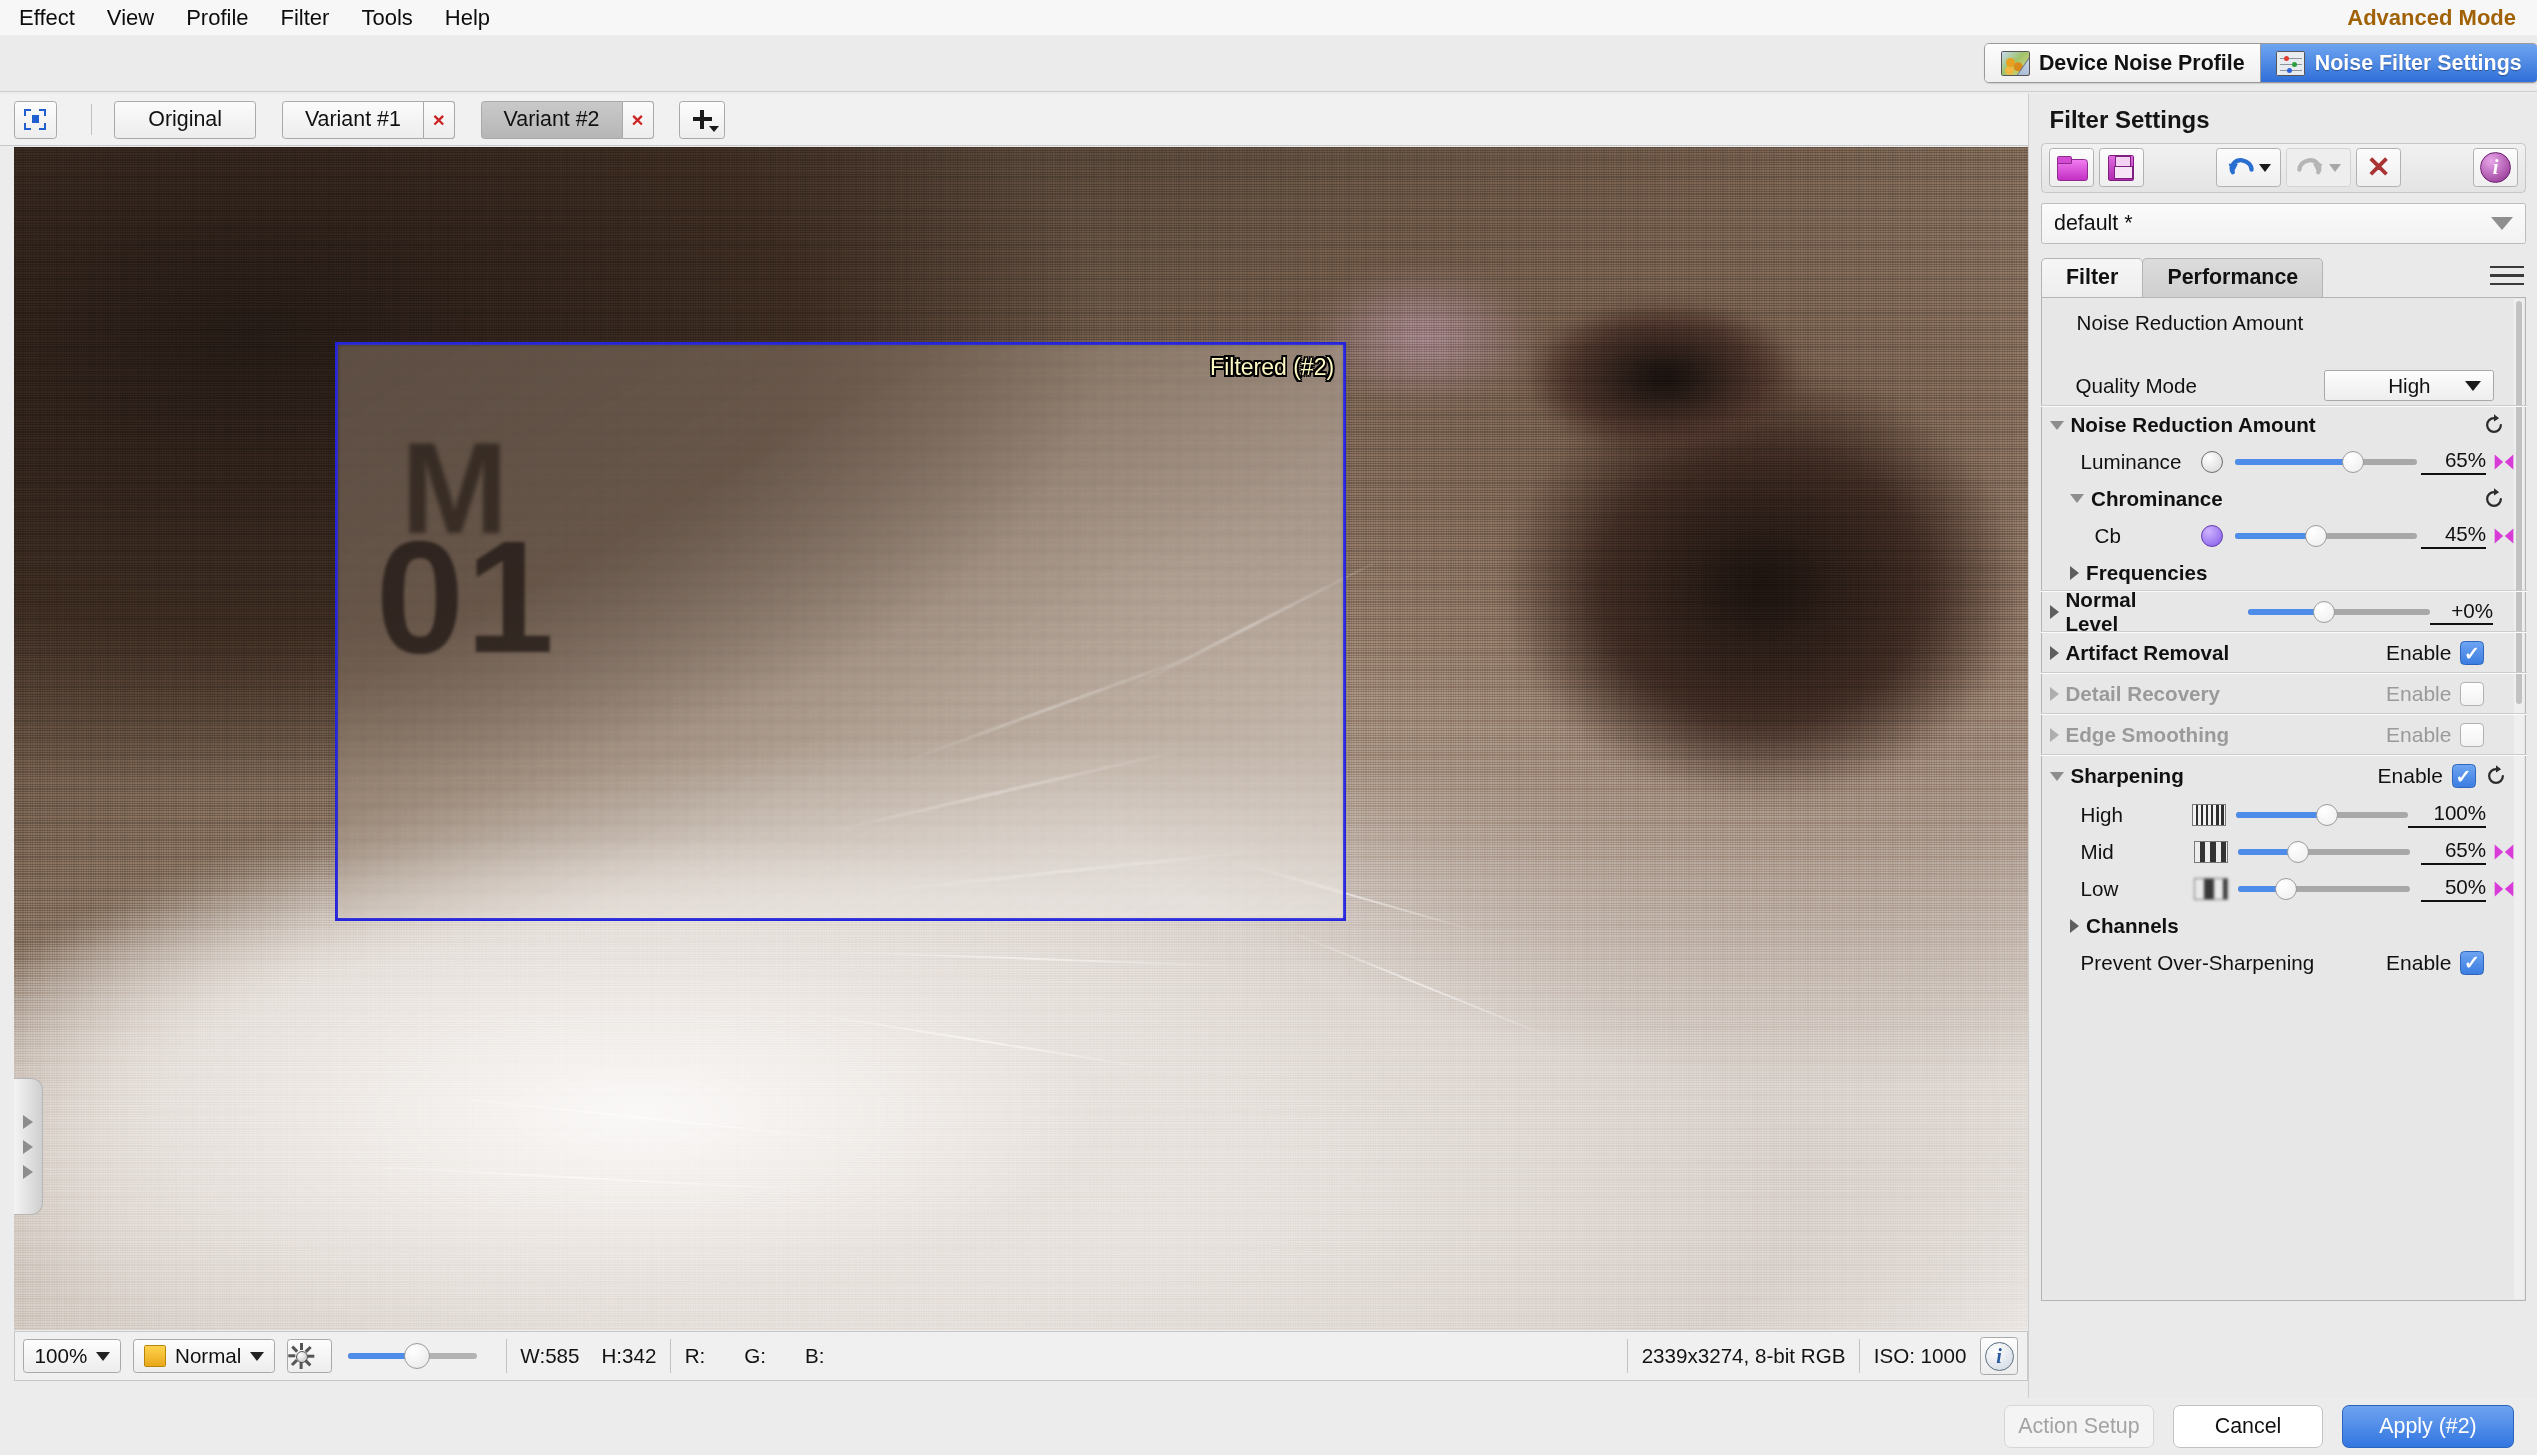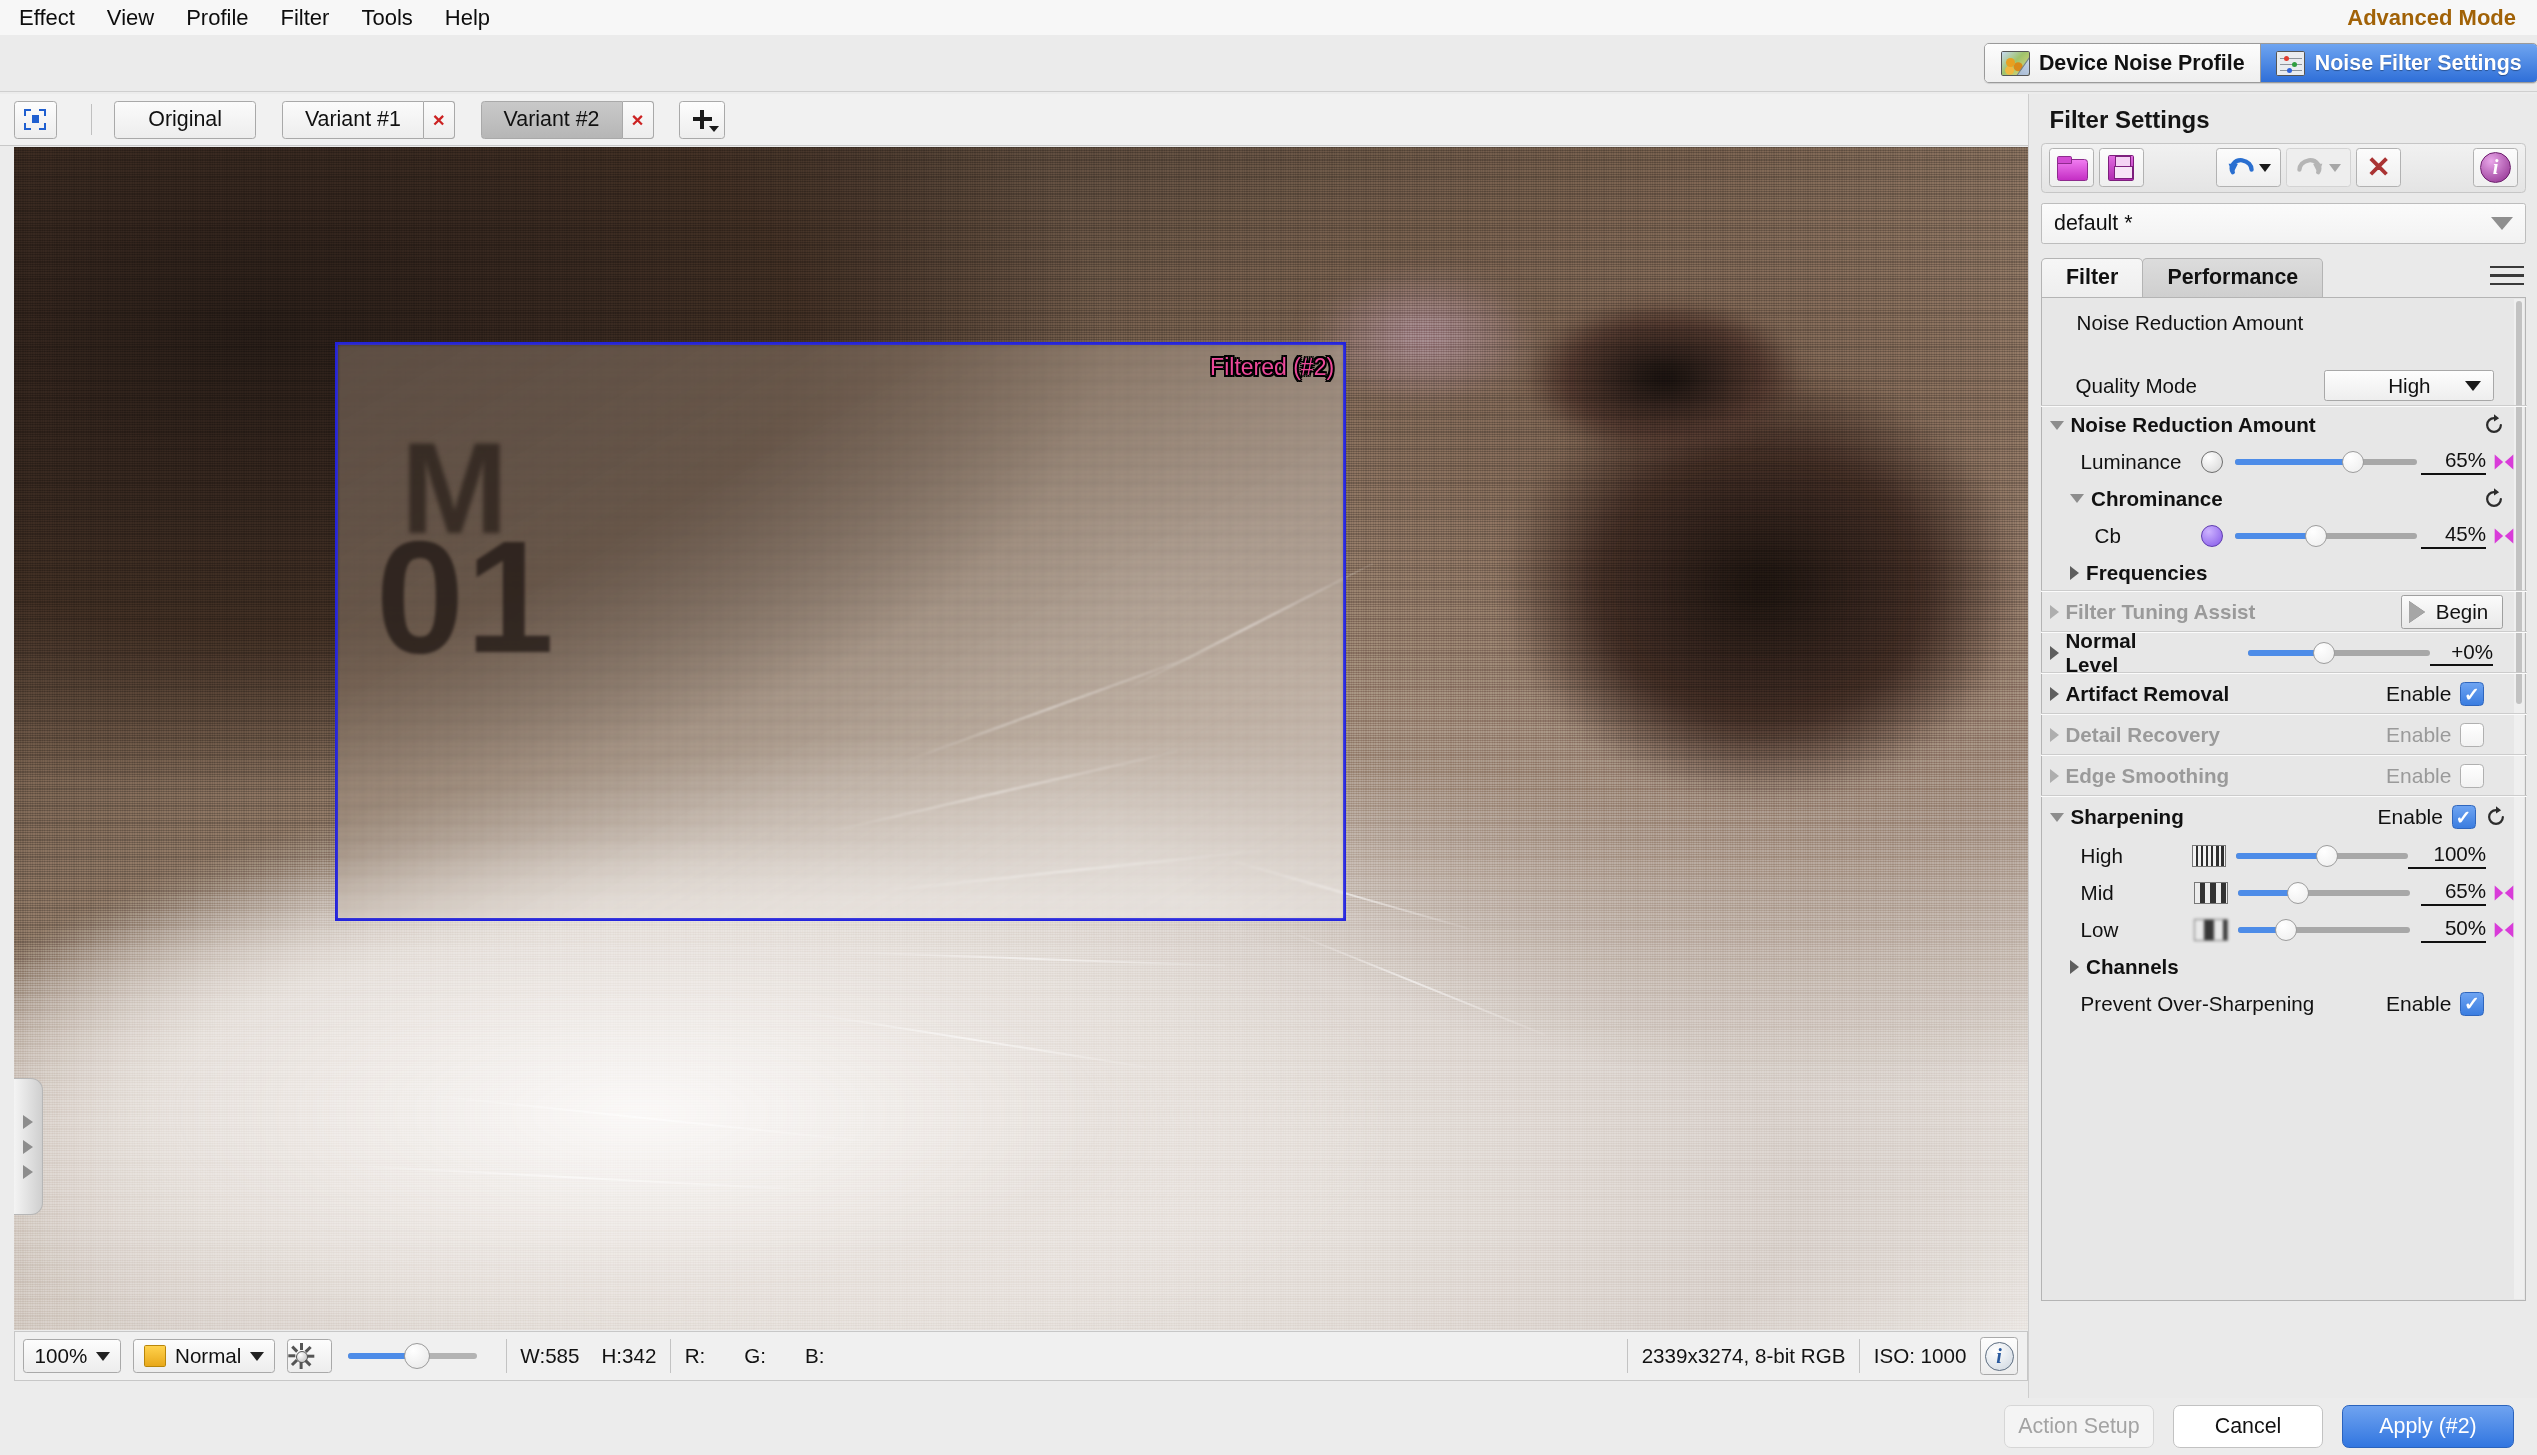--- a/index.html
+++ b/index.html
@@ -159,21 +159,21 @@
   .selbox .mlabel {
     position: absolute; left: 63px; top: 69px; font-size: 129px; font-weight: bold;
     color: rgba(40,30,25,.72); letter-spacing: 3.4px; font-family: "Liberation Sans", sans-serif;
     filter: blur(2.1px);
   }
   .selbox .mlabel2 {
     position: absolute; left: 38px; top: 161px; font-size: 159px; font-weight: bold;
     color: rgba(35,26,22,.80); letter-spacing: 1.7px; filter: blur(1.7px);
   }
   .filtered-tag {
-    position: absolute; right: 8.6px; top: 8.6px; font-size: 23px; color: #ec4899;
+    position: absolute; right: 8.6px; top: 8.6px; font-size: 23px; color: #fef9c3;
     font-family: "Liberation Sans", sans-serif;
     text-shadow: -1.7px -1.7px 0 #000, 1.7px -1.7px 0 #000, -1.7px 1.7px 0 #000, 1.7px 1.7px 0 #000,
                   0 1.7px 0 #000, 1.7px 0 0 #000, 0 -1.7px 0 #000, -1.7px 0 0 #000;
   }
 
   
   .collapse-handle {
     position: absolute; left: 13.7px; top: 1078px; width: 29px; height: 137px;
     background: linear-gradient(90deg,#f4f4f4,#cfcfcf);
     border-radius: 0 12px 12px 0; border: 0.9px solid #b6b6b6; border-left: 0;
@@ -682,29 +682,20 @@
               <path d="M24 4 L14 13 L24 22 Z" fill="#d93bd9"></path>
           </svg>
         </span>
       </div>
 
       <div class="row">
         <span class="tri right" style="margin-left:20.6px"></span>
         <span class="lbl bold">Frequencies</span>
       </div>
 
-      <div class="row tall sep">
-        <span class="tri right dim"></span>
-        <span class="lbl bold dim">Filter Tuning Assist</span>
-        <span class="spacer"></span>
-        <div class="begin-btn" style="margin-right:12px">
-          <span class="play-tri"></span>
-          <span>Begin</span>
-        </div>
-      </div>
 
       <div class="row tall sep">
         <span class="tri right"></span>
         <span class="lbl bold">Normal Level</span>
         <div class="sl" style="width:182px; margin-left:57px">
           <span class="trk"></span>
             <span class="fil" style="width:42%"></span>
             <span class="knb" style="left:42%"></span>
         </div>
         <span class="spacer"></span>

